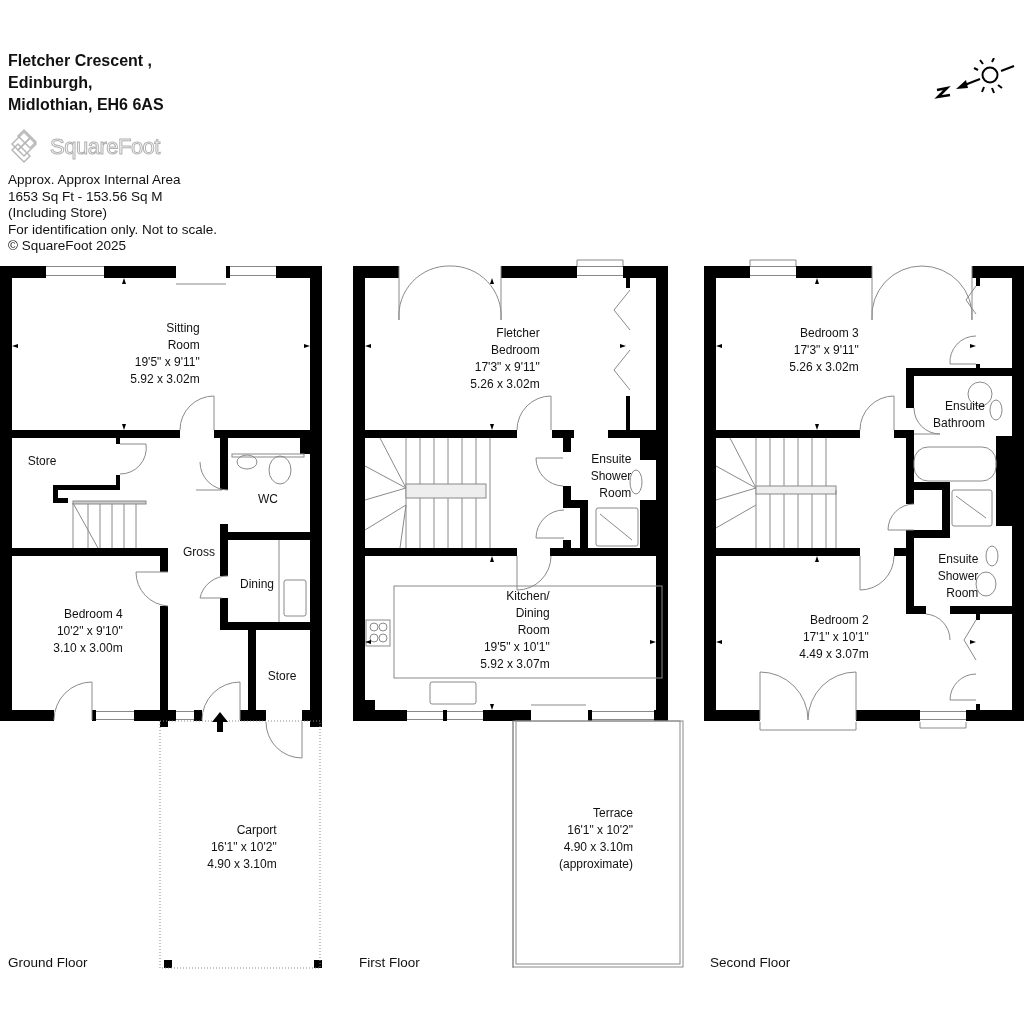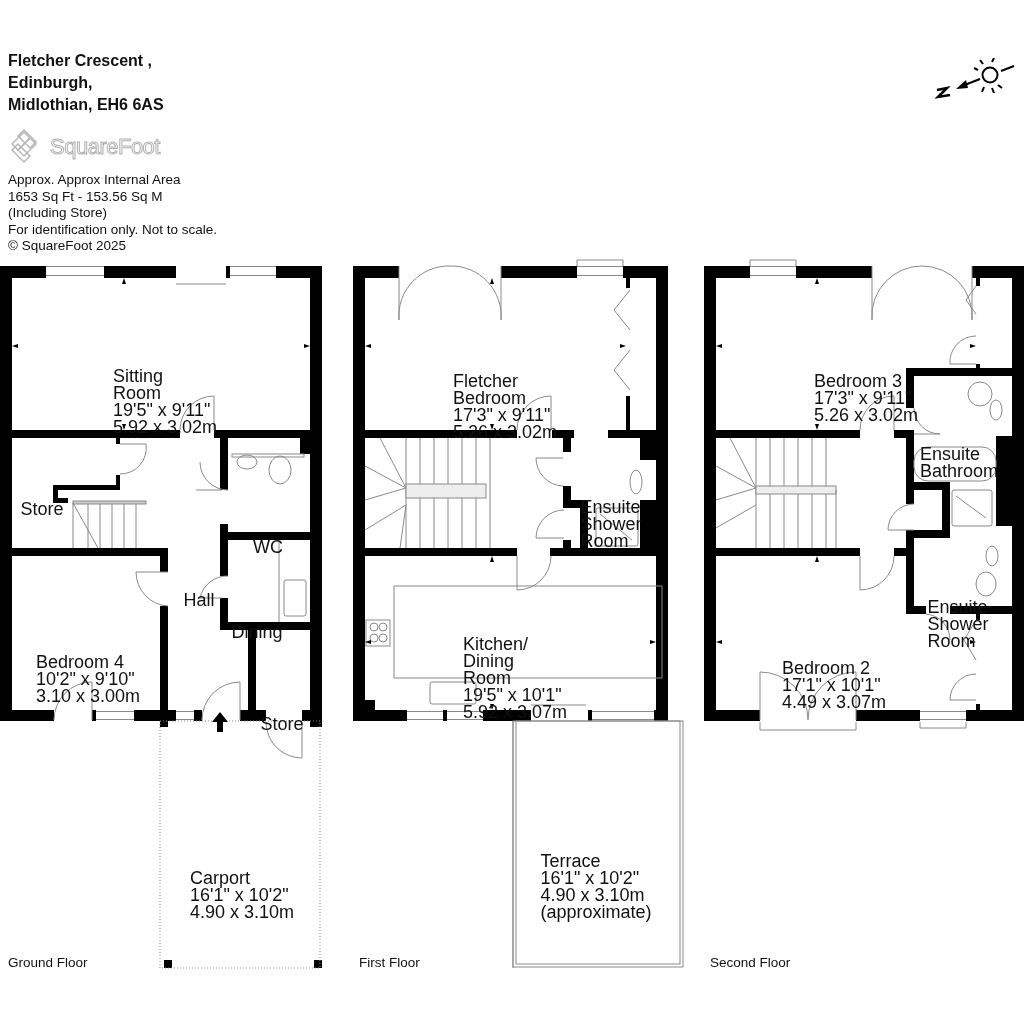--- a/index.html
+++ b/index.html
@@ -3,21 +3,21 @@
 <meta charset="utf-8">
 <style>
   html,body{margin:0;padding:0;background:#fff;}
   body{width:1024px;height:1024px;position:relative;overflow:hidden;font-family:"Liberation Sans",sans-serif;color:#111;}
   .abs{position:absolute;}
   .w{position:absolute;background:#000;}
   .addr{position:absolute;left:8px;top:50px;font-weight:bold;font-size:16px;line-height:22px;}
   .addr div{white-space:nowrap;}
   .logo{position:absolute;left:8px;top:128px;width:160px;height:36px;}
   .info{position:absolute;left:8px;top:172px;font-size:13.5px;line-height:16.5px;white-space:nowrap;}
-  .room{position:absolute;text-align:left;font-size:18px;line-height:17px;white-space:nowrap;transform:translateX(-50%);margin-top:48px;}
+  .room{position:absolute;text-align:right;font-size:12px;line-height:17px;white-space:nowrap;transform:translateX(-50%);}
   .room div{white-space:nowrap;}
   .floor-label{position:absolute;top:955px;font-size:13.5px;}
   svg.plan{position:absolute;left:0;top:0;}
   .win{position:absolute;background:#fff;border-top:1px solid #888;border-bottom:1px solid #888;box-sizing:border-box;}
 </style>
 </head>
 <body>
 
 <div class="addr">
   <div>Fletcher Crescent ,</div>
@@ -283,21 +283,21 @@
   <div>19'5" x 9'11"</div>
   <div>5.92 x 3.02m</div>
 </div>
 <div class="room" style="left:42px;top:453px">
   <div>Store</div>
 </div>
 <div class="room" style="left:268px;top:491px">
   <div>WC</div>
 </div>
 <div class="room" style="left:199px;top:544px">
-  <div>Hall</div>
+  <div>Gross</div>
 </div>
 <div class="room" style="left:257px;top:576px">
   <div>Dining</div>
 </div>
 <div class="room" style="left:88px;top:606px">
   <div>Bedroom 4</div>
   <div>10'2" x 9'10"</div>
   <div>3.10 x 3.00m</div>
 </div>
 <div class="room" style="left:282px;top:668px">
@@ -327,21 +327,21 @@
   <div>19'5" x 10'1"</div>
   <div>5.92 x 3.07m</div>
 </div>
 <div class="room" style="left:596px;top:805px">
   <div>Terrace</div>
   <div>16'1" x 10'2"</div>
   <div>4.90 x 3.10m</div>
   <div>(approximate)</div>
 </div>
 
-<div class="room" style="left:866px;top:325px">
+<div class="room" style="left:824px;top:325px">
   <div>Bedroom 3</div>
   <div>17'3" x 9'11"</div>
   <div>5.26 x 3.02m</div>
 </div>
 <div class="room" style="left:959px;top:398px">
   <div>Ensuite</div>
   <div>Bathroom</div>
 </div>
 <div class="room" style="left:958px;top:551px">
   <div>Ensuite</div>

